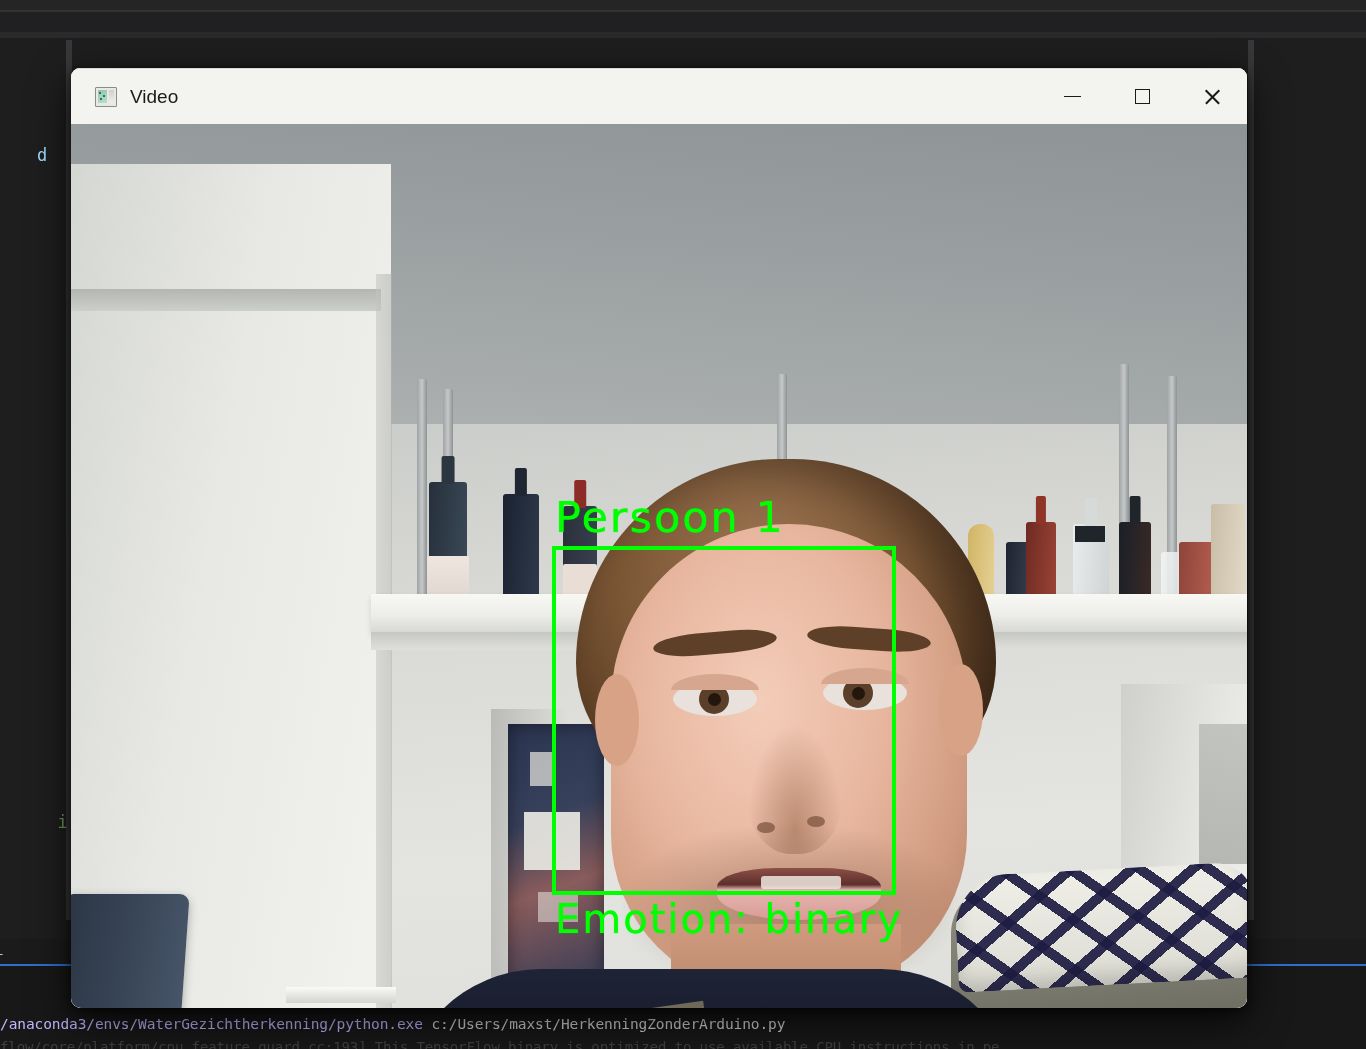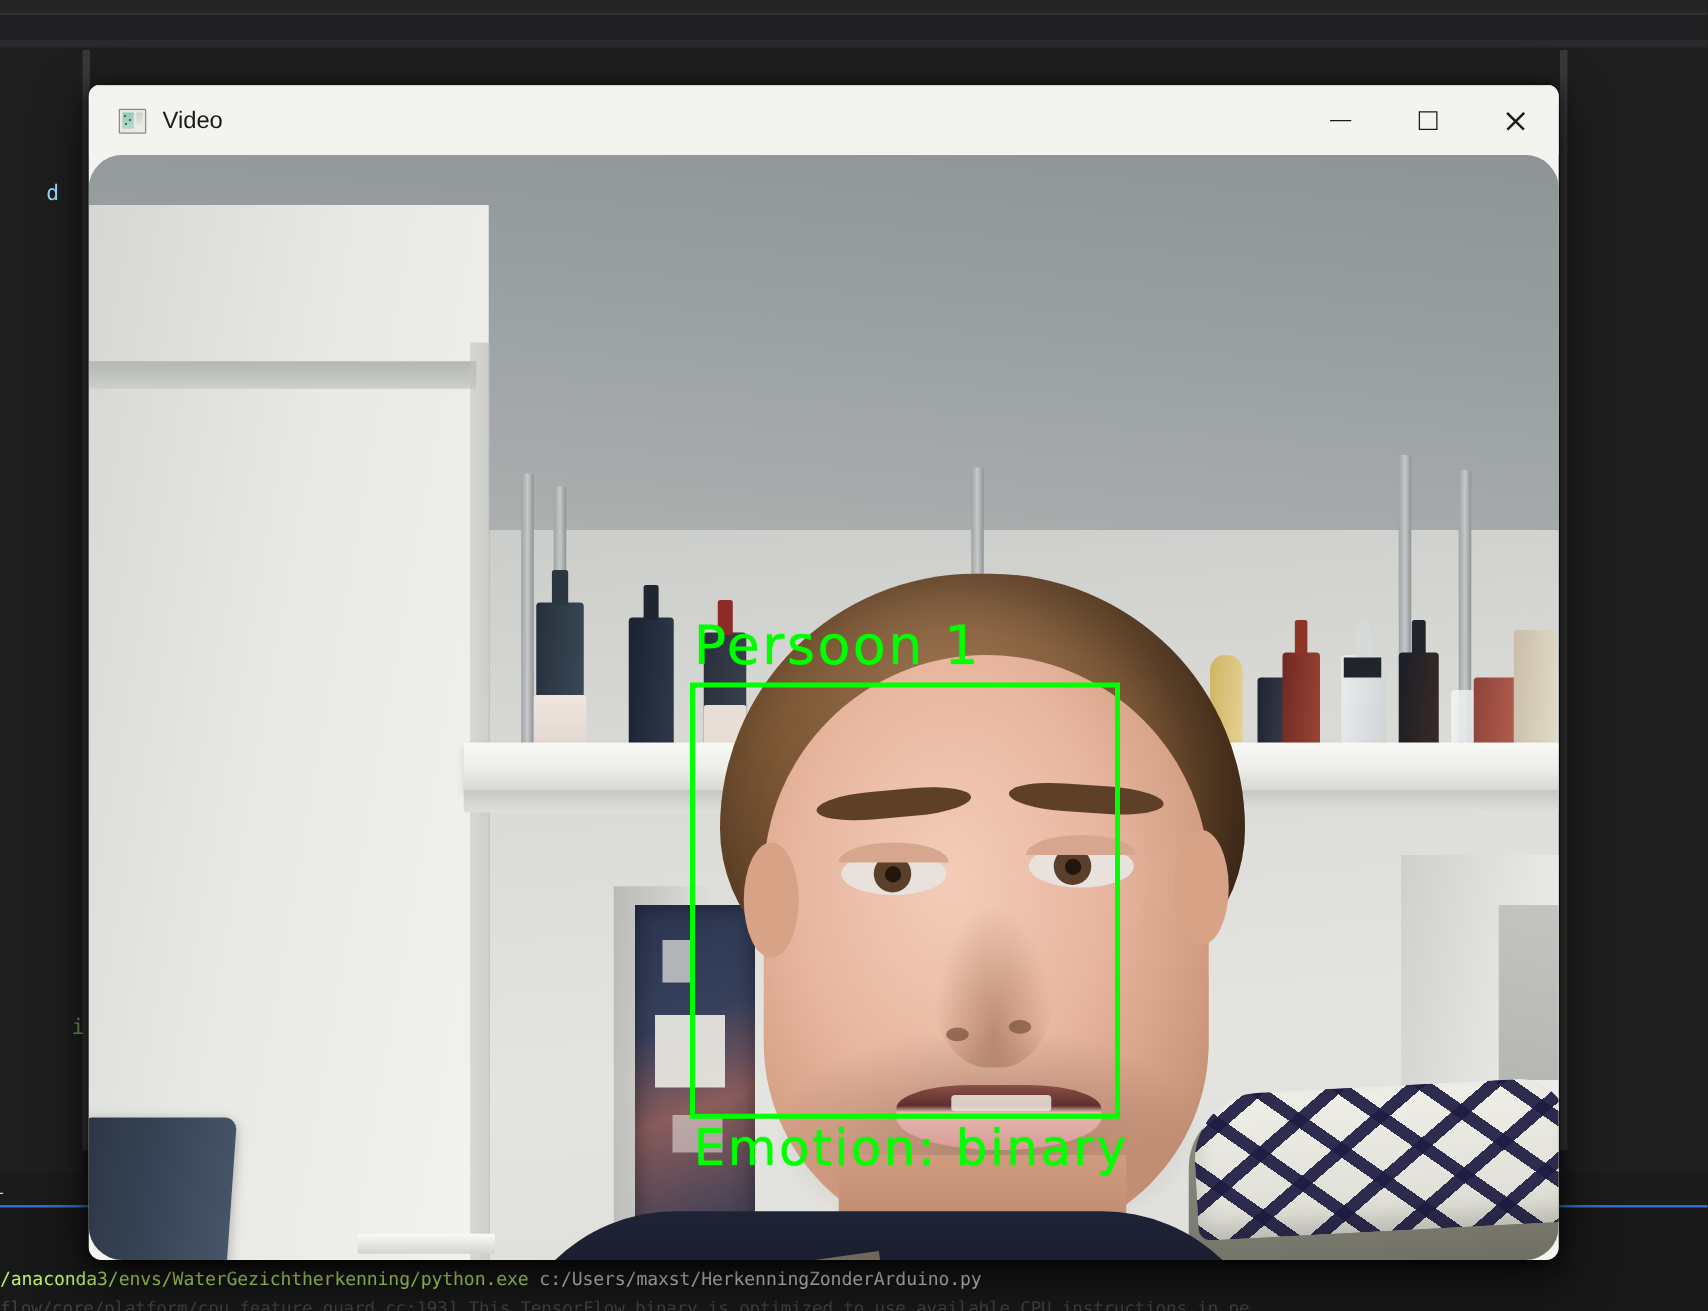--- a/index.html
+++ b/index.html
@@ -78,21 +78,21 @@
   }
   .term-line {
     position: absolute; left: 0;
     font-family: "DejaVu Sans Mono", "Liberation Mono", monospace;
     font-size: 14.5px;
     white-space: pre;
     letter-spacing: -0.1px;
   }
   #term-line-1 { top: 1016px; }
   #term-line-2 { top: 1039px; opacity: .30; font-size: 14px; }
-  .term-y { color: #bef264; }
+  .term-y { color: #c4b5fd; }
   .term-w { color: #d6d6d6; }
   .term-g { color: #9a9a9a; }
 
   
   #video-window {
     position: absolute;
     left: 71px; top: 68px;
     width: 1176px; height: 940px;
     border-radius: 9px 9px 10px 10px;
     box-shadow: 0 14px 40px rgba(0,0,0,.72), 0 2px 10px rgba(0,0,0,.6);
@@ -145,21 +145,20 @@
   }
   .glyph-close::before { transform: rotate(45deg); }
   .glyph-close::after  { transform: rotate(-45deg); }
 
   
   #video-canvas {
     position: absolute; top: 56px; left: 0;
     width: 1176px; height: 884px;
     overflow: hidden;
     background: #8d9193;
-    border-radius: 27px;
   }
   .scene { position: absolute; }
 
   
   .ceiling {
     left: 0; top: 0; width: 1176px; height: 330px;
     background: linear-gradient(185deg, #8e9496 0%, #9aa0a1 40%, #a7abab 75%, #b3b6b5 100%);
   }
   
   .backwall {

